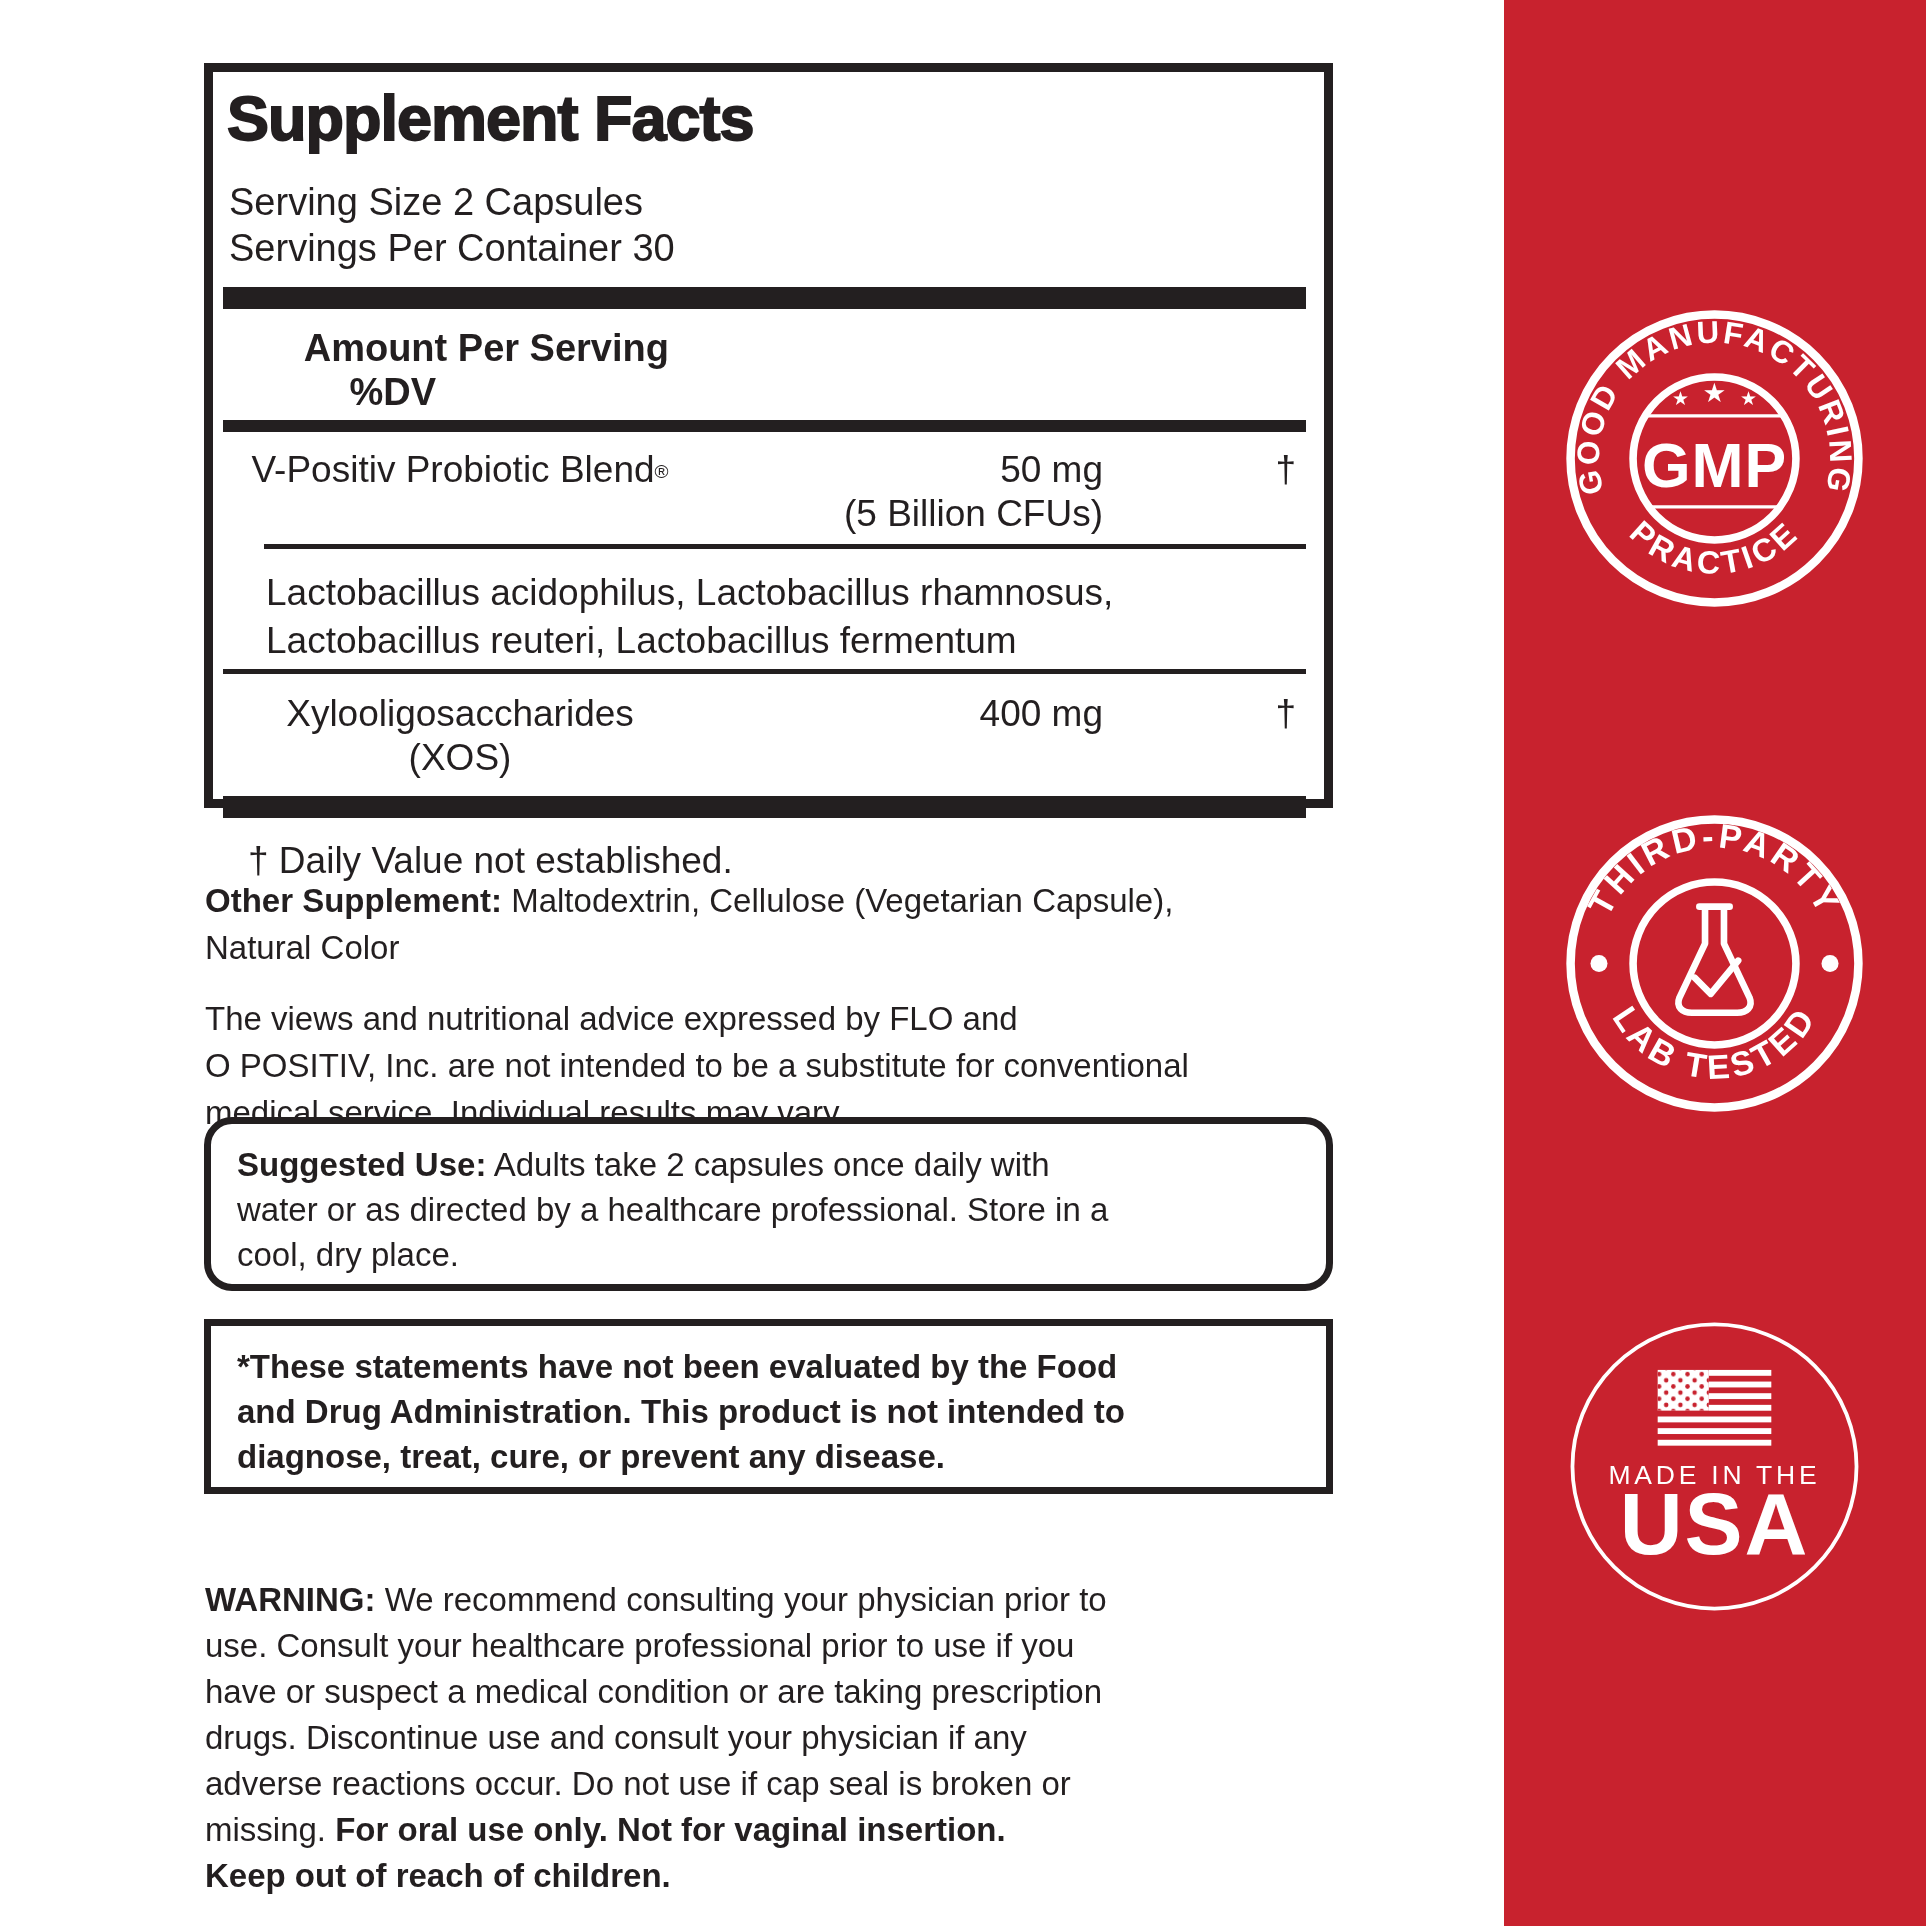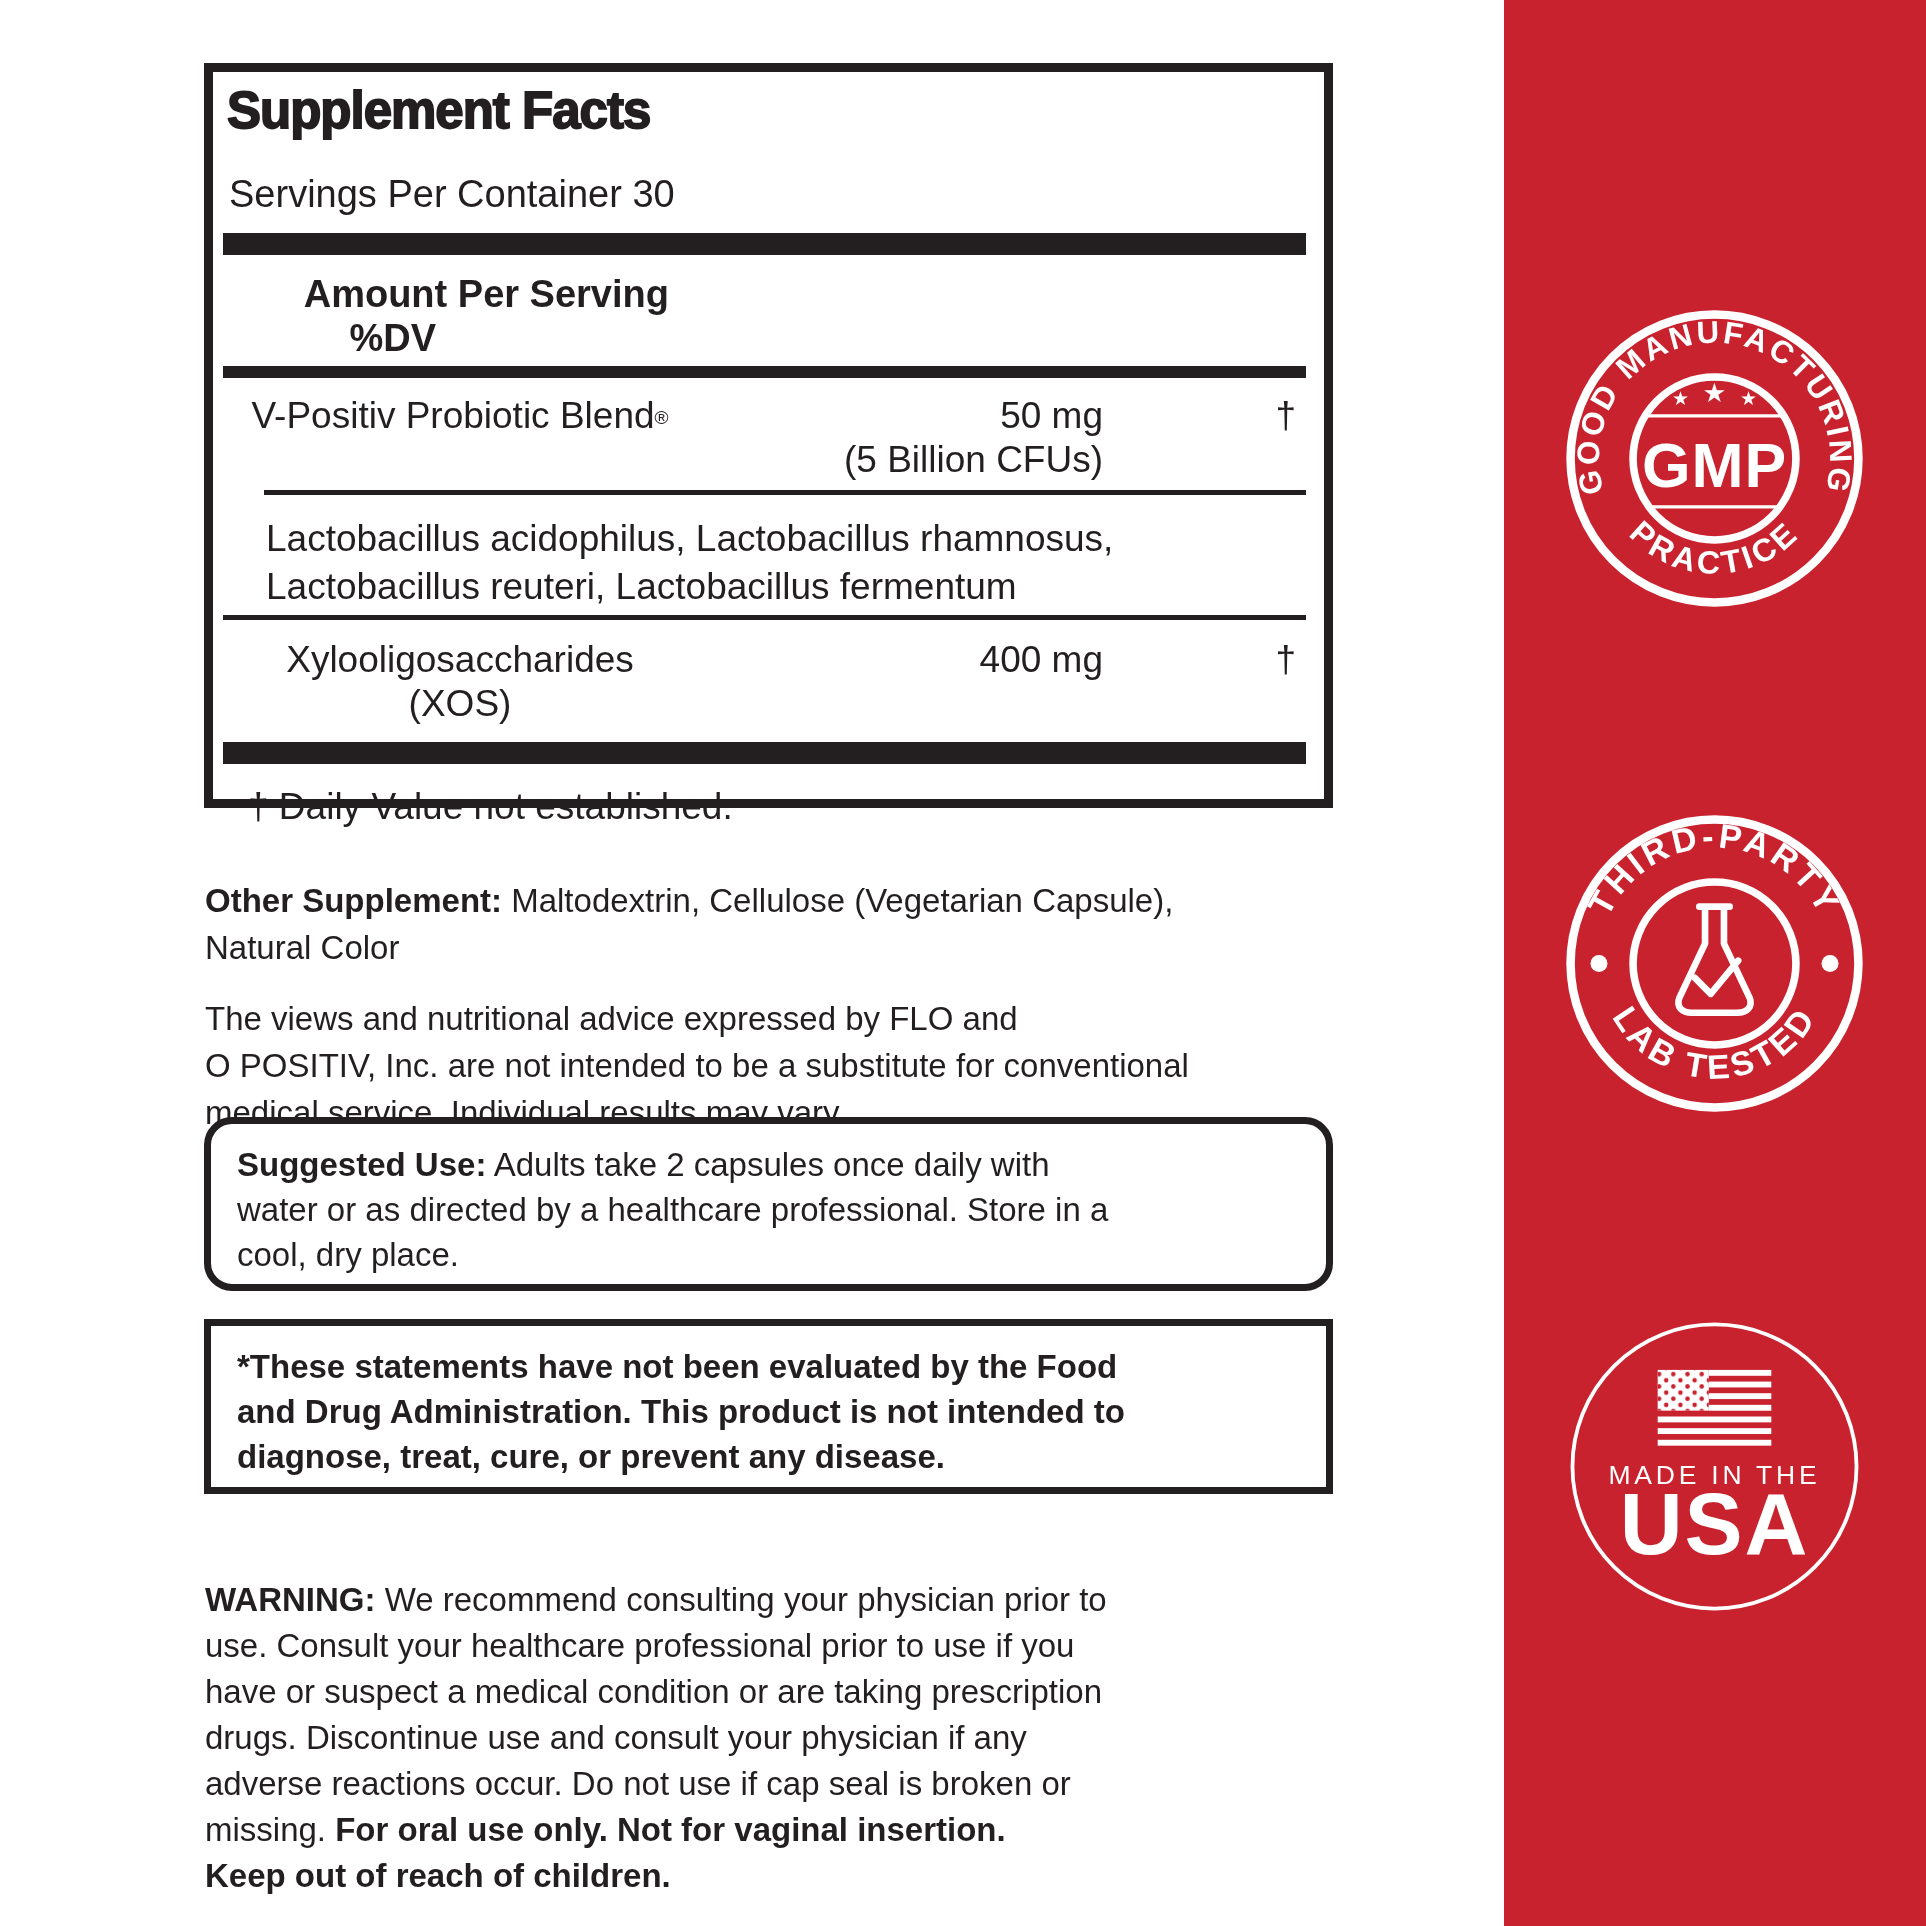--- a/index.html
+++ b/index.html
@@ -16,21 +16,21 @@
   .badge-gmp{top:307px;}
   .badge-lab{top:812px;}
   .badge-usa{top:1315px;}
 
   
   .facts-box{
     position:absolute;left:204px;top:63px;width:1129px;height:745px;
     border:9px solid #231F20;box-sizing:border-box;background:#fff;
   }
   .facts-title{
-    margin:8px 0 0 14px;font-size:51px;line-height:61px;font-weight:bold;
+    margin:16px 0 0 14px;font-size:63px;line-height:61px;font-weight:bold;
     letter-spacing:-1px;-webkit-text-stroke:1.8px #231F20;
   }
   .serving-info{margin:30px 0 0 16px;font-size:38px;line-height:46px;}
   .bar{background:#231F20;margin-left:10px;margin-right:18px;}
   .bar-thick{height:22px;margin-top:16px;}
   .bar-header{height:12px;margin-top:6px;}
   .bar-thick2{height:22px;margin-top:16px;}
   .rule{height:5px;background:#231F20;margin-right:18px;}
   .rule-sub{margin-left:51px;margin-top:8px;}
   .rule-full{margin-left:10px;margin-top:4px;}
@@ -63,20 +63,21 @@
   .box-suggested{top:1117px;height:174px;border-radius:28px;}
   .box-fda{top:1319px;height:175px;font-weight:bold;}
   .outline-box b{font-weight:bold;}
 </style>
 </head>
 <body>
 
 <section class="facts-box">
   <h1 class="facts-title">Supplement Facts</h1>
   <div class="serving-info">
+    <div>Serving Size 2 Capsules</div>
     <div>Servings Per Container 30</div>
   </div>
 
   <div class="bar bar-thick"></div>
 
   <div class="t-row t-header">
     <span class="cell-name"></span>
     <span class="cell-amount">Amount Per Serving</span>
     <span class="cell-dv">%DV</span>
   </div>

